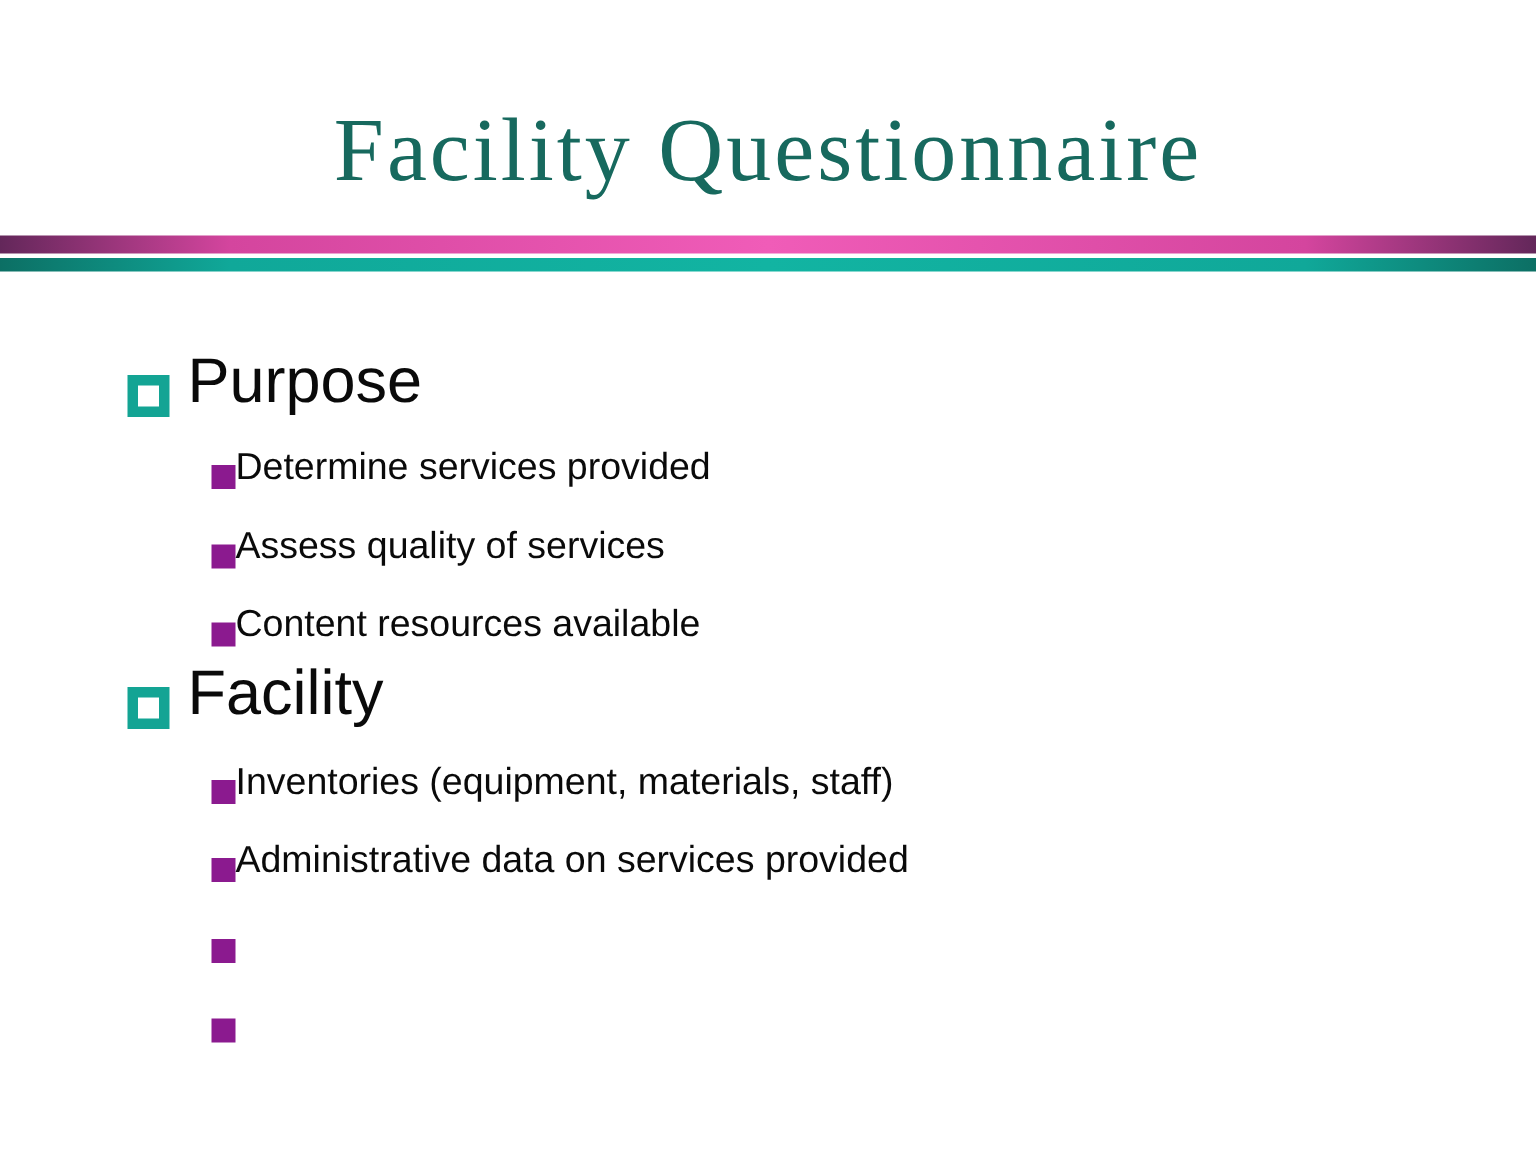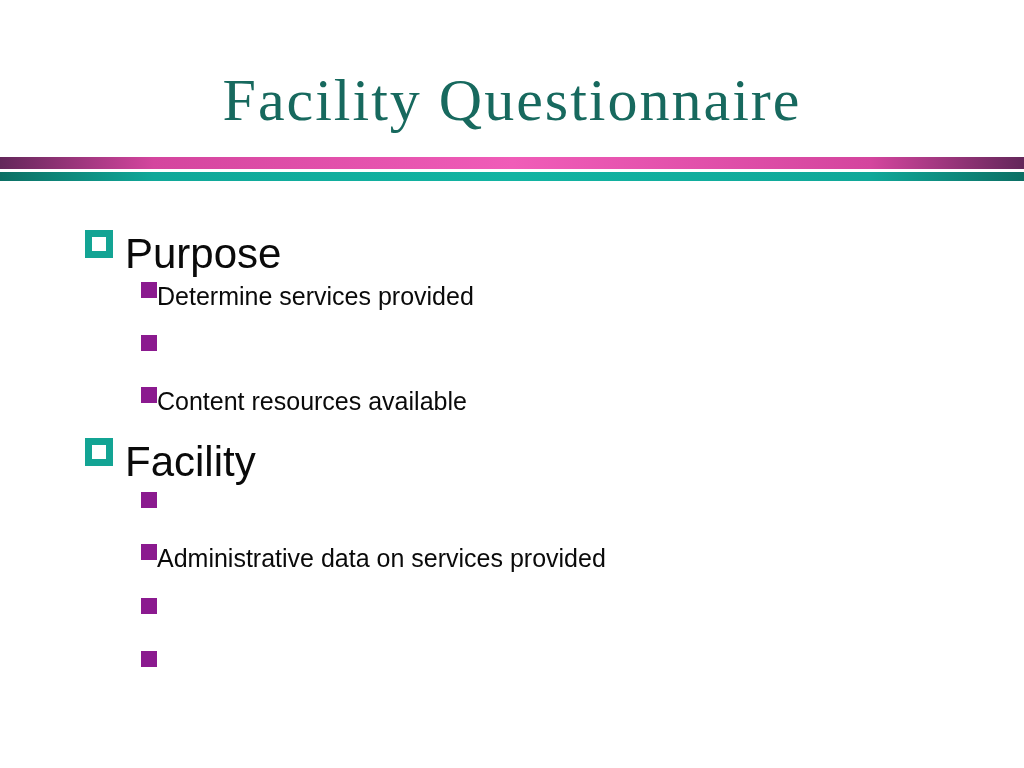--- a/index.html
+++ b/index.html
@@ -33,21 +33,21 @@
     position:absolute;left:0;top:172px;width:1024px;height:9px;
     background:linear-gradient(90deg,
       var(--divider-teal-edge,#0C6F64) 0%,
       #10A899 15%,
       var(--divider-teal-center,#12B4A2) 50%,
       #10A899 85%,
       var(--divider-teal-edge,#0C6F64) 100%);
   }
 
   .row{
-    position:absolute;display:flex;align-items:flex-start;
+    position:absolute;display:flex;align-items:flex-end;
     color:var(--body-text,#0A0A0A);
     white-space:nowrap;
   }
   .row.l1{left:85px;height:48px;font-size:42px;gap:12px;}
   .row.l2{left:141px;height:44px;font-size:25px;}
 
   .b1{
     flex:0 0 auto;width:28px;height:28px;box-sizing:border-box;
     border:7px solid var(--level1-bullet,#13A494);
     background:transparent;
@@ -75,34 +75,36 @@
       <span class="txt">Purpose</span>
     </div>
 
     <div class="row l2" style="top:282px">
       <span class="b2"></span>
       <span class="txt">Determine services provided</span>
     </div>
 
     <div class="row l2" style="top:335px">
       <span class="b2"></span>
+      <span class="txt">Assess quality of services</span>
     </div>
 
     <div class="row l2" style="top:387px">
       <span class="b2"></span>
       <span class="txt">Content resources available</span>
     </div>
 
     <div class="row l1" style="top:438px">
       <span class="b1"></span>
       <span class="txt">Facility</span>
     </div>
 
     <div class="row l2" style="top:492px">
       <span class="b2"></span>
+      <span class="txt">Inventories (equipment, materials, staff)</span>
     </div>
 
     <div class="row l2" style="top:544px">
       <span class="b2"></span>
       <span class="txt">Administrative data on services provided</span>
     </div>
 
     <div class="row l2" style="top:598px">
       <span class="b2"></span>
     </div>

